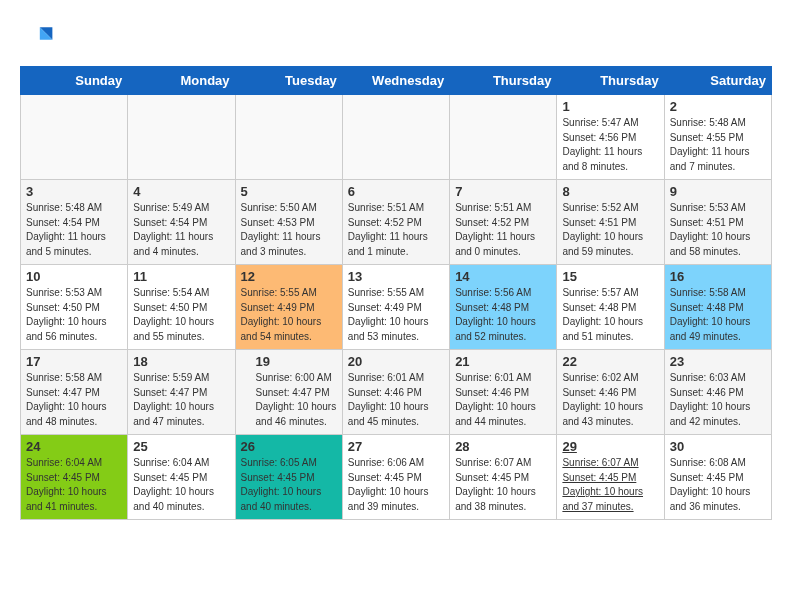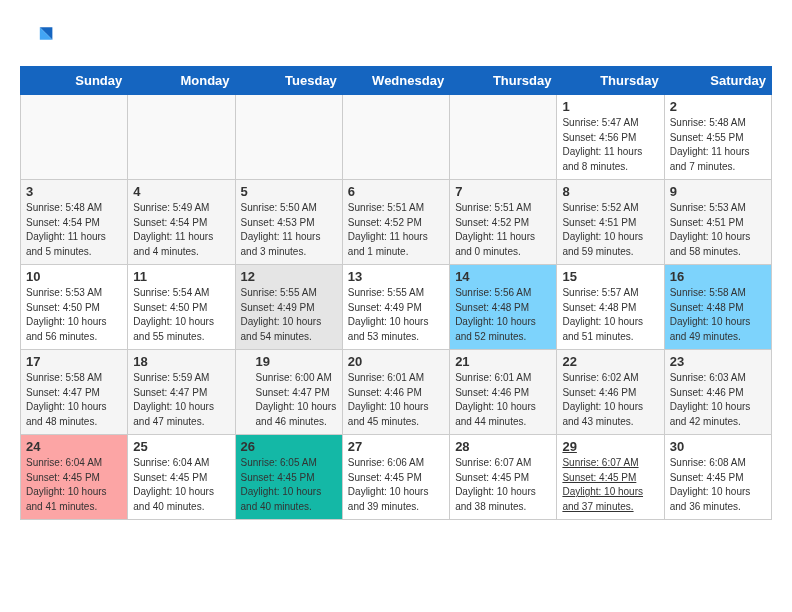--- a/index.html
+++ b/index.html
@@ -211,21 +211,21 @@
         </div>
       </td>
         <td style="background: rgb(255, 255, 255);">
         <div class="day-number">11</div>
         <div class="day-info">
           Sunrise: 5:54 AM<br>
           Sunset: 4:50 PM<br>
           Daylight: 10 hours and 55 minutes.
         </div>
       </td>
-        <td style="background: #e5e5e5;">
+        <td style="background: #fdba74;">
         <div class="day-number">12</div>
         <div class="day-info">
           Sunrise: 5:55 AM<br>
           Sunset: 4:49 PM<br>
           Daylight: 10 hours and 54 minutes.
         </div>
       </td>
         <td style="background: rgb(255, 255, 255);">
         <div class="day-number">13</div>
         <div class="day-info">
@@ -311,21 +311,21 @@
         <td style="background: rgb(245, 245, 245);">
         <div class="day-number">23</div>
         <div class="day-info">
           Sunrise: 6:03 AM<br>
           Sunset: 4:46 PM<br>
           Daylight: 10 hours and 42 minutes.
         </div>
       </td>
       </tr>
       <tr>
-        <td style="background: #fca5a5;">
+        <td style="background: #84cc16;">
         <div class="day-number">24</div>
         <div class="day-info">
           Sunrise: 6:04 AM<br>
           Sunset: 4:45 PM<br>
           Daylight: 10 hours and 41 minutes.
         </div>
       </td>
         <td style="background: rgb(255, 255, 255);">
         <div class="day-number">25</div>
         <div class="day-info">

